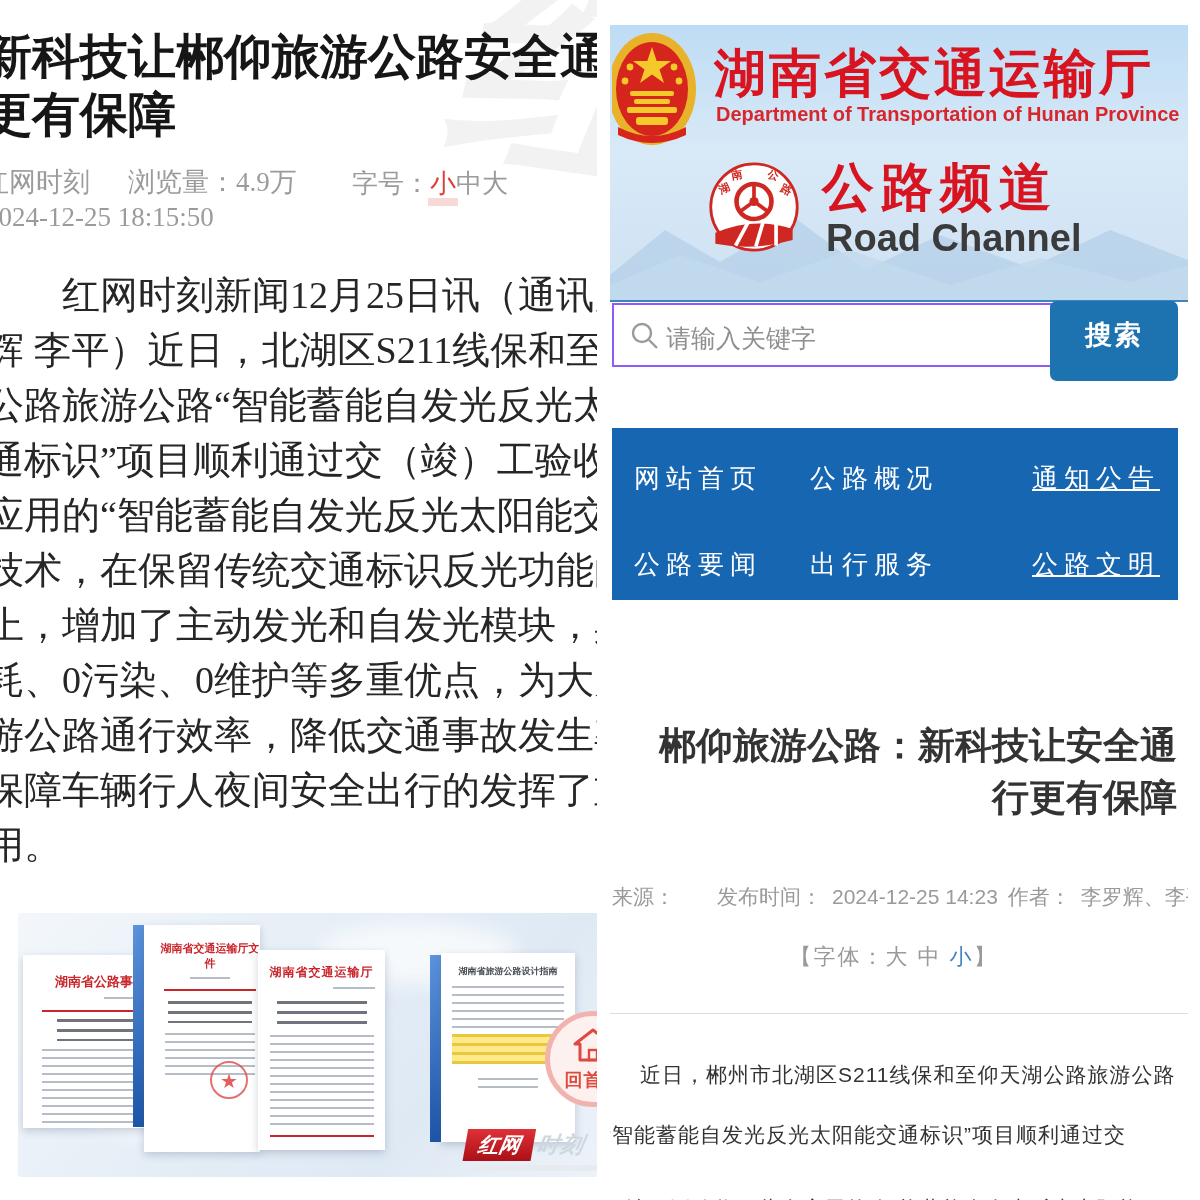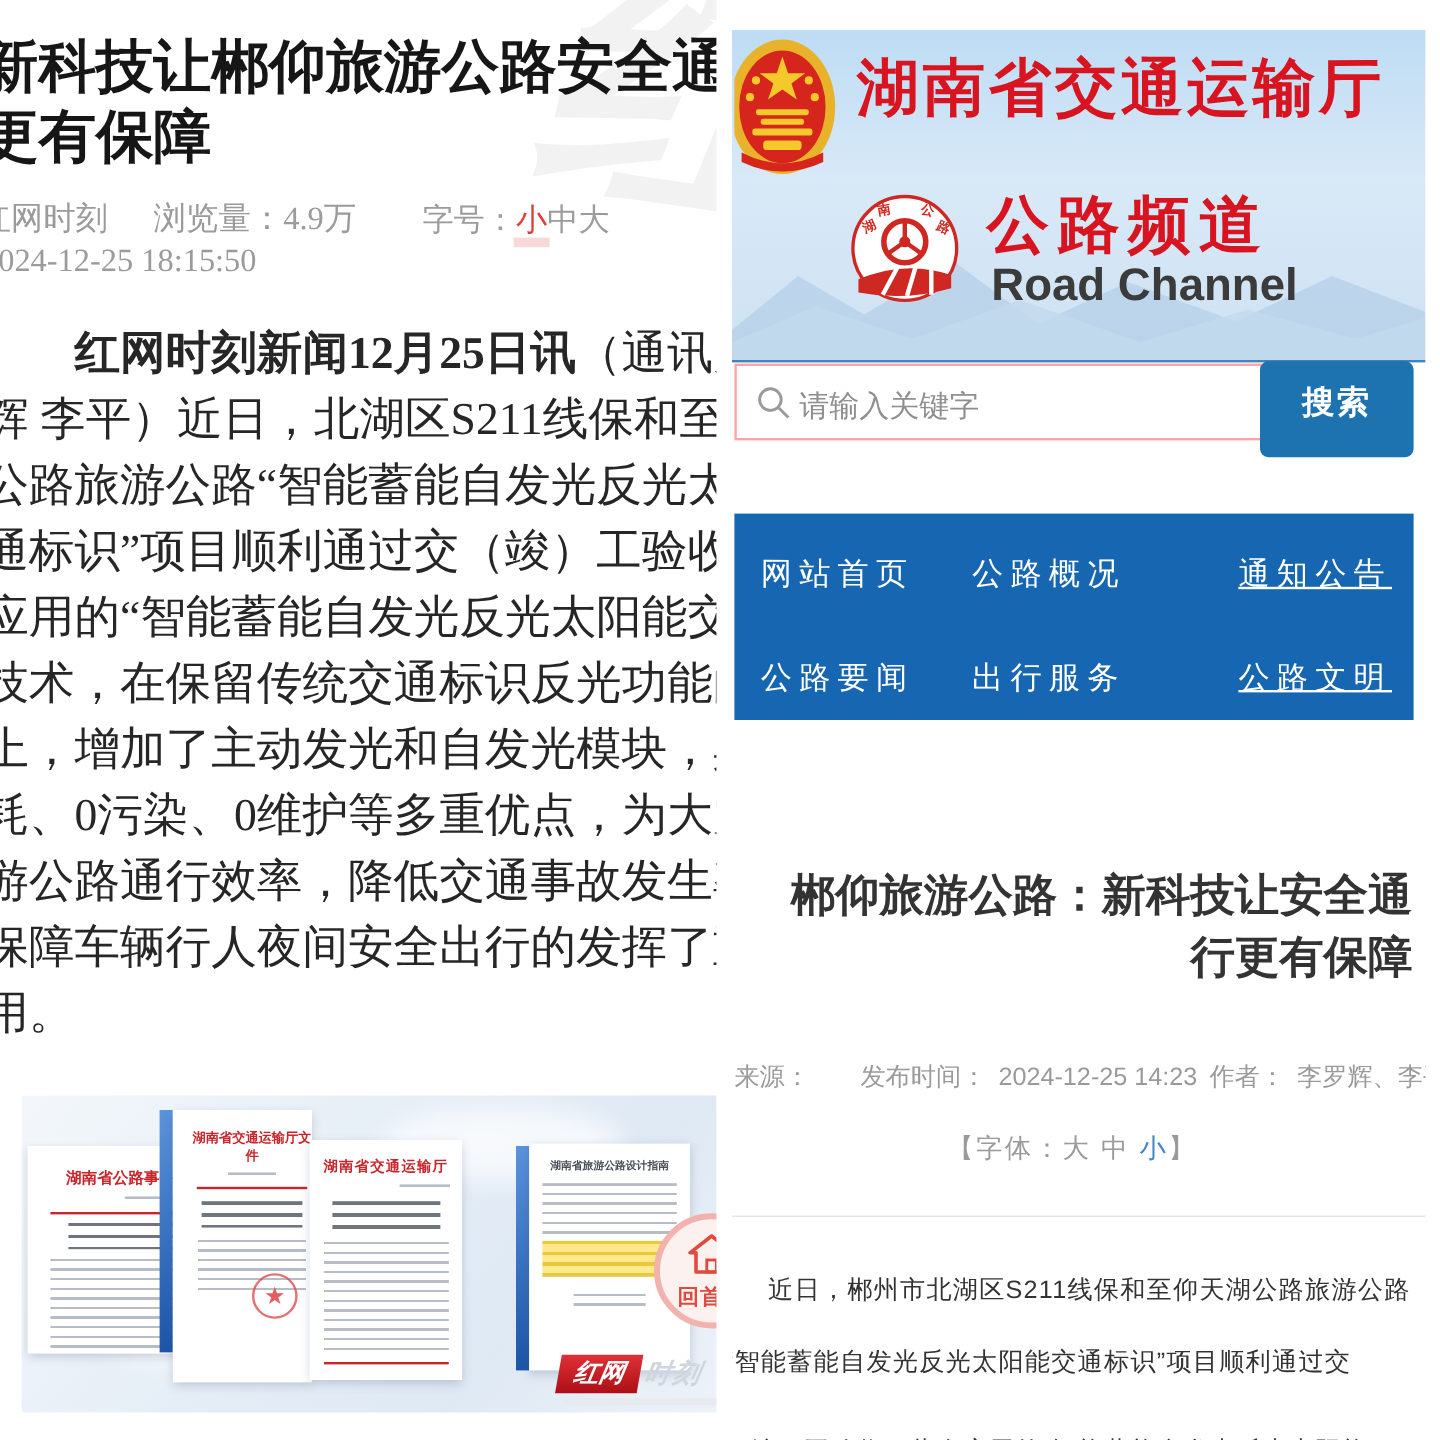--- a/index.html
+++ b/index.html
@@ -30,21 +30,21 @@
                      height:8px; background:#f7d9d7; }
   .fs-mid { margin-right:72px; }
   .lp-date { position:absolute; left:-15px; top:202px;
              font-family:"Liberation Serif", serif; font-size:27px; color:#9b9b9b;
              white-space:nowrap; }
   .lp-body { position:absolute; left:-14px; top:268px; width:700px;
              font-family:"Liberation Serif", serif; font-size:38px; line-height:55px;
              color:#262626; }
   .lp-body .line { white-space:nowrap; }
   .lp-body .lead { text-indent:76px; }
-  .lp-body .lead b { font-weight:bold; }
+  .lp-body .lead b { font-weight:normal; }
 
   
   .lp-image { position:absolute; left:18px; top:913px; width:600px; height:264px;
               overflow:hidden; border-radius:3px;
               background:linear-gradient(130deg,#f3f7fb 0%,#e4edf6 45%,#dfe9f4 70%,#eef3f9 100%); }
   .cloud { position:absolute; border-radius:50%; background:#ffffff; filter:blur(10px); opacity:.7; }
   .doc { position:absolute; background:#ffffff; box-shadow:0 3px 8px rgba(60,80,120,.25); }
   .doc-title-red { color:#c9252b; font-weight:bold; text-align:center; }
   .tinybars { background:repeating-linear-gradient(#b7bdc6 0 2px, transparent 2px 8px); }
   .darkbars { background:repeating-linear-gradient(#70757d 0 3px, transparent 3px 10px); }
@@ -81,21 +81,21 @@
   .gov-sub { position:absolute; left:106px; top:78px; font-size:20px; font-weight:bold;
              color:#d7262c; white-space:nowrap; }
   .emblem { position:absolute; left:2px; top:4px; }
   .rc-logo { position:absolute; left:98px; top:136px; }
   .rc-title { position:absolute; left:212px; top:128px; font-size:52px; font-weight:bold;
               color:#d7141f; letter-spacing:7px; white-space:nowrap; }
   .rc-sub { position:absolute; left:216px; top:192px; font-size:38px; font-weight:bold;
             color:#3b3b3b; white-space:nowrap; }
 
   .search-input { position:absolute; left:2px; top:278px; width:440px; height:64px;
-                  background:#fff; border:2px solid #fca5a5; }
+                  background:#fff; border:2px solid #8b5cf6; }
   .search-input .ph { position:absolute; left:52px; top:17px; font-size:25px; color:#8f8f8f; }
   .search-input svg { position:absolute; left:16px; top:16px; }
   .search-btn { position:absolute; left:440px; top:276px; width:128px; height:80px;
                 background:#1d72b0; border-radius:7px; color:#fff; font-size:27px;
                 font-weight:bold; text-align:center; line-height:68px; letter-spacing:2px; }
 
   .nav { position:absolute; left:2px; top:403px; width:566px; height:172px; background:#1766b1; }
   .nav span { position:absolute; color:#fff; font-size:26px; letter-spacing:6px; white-space:nowrap; }
   .nav .c1 { left:22px; } .nav .c2 { left:198px; } .nav .c3 { left:420px;text-decoration:underline; }
   .nav .r1 { top:33px; } .nav .r2 { top:119px; }
@@ -227,20 +227,21 @@
       <circle cx="13" cy="52" r="3.4" fill="#f5c92c"></circle>
         <circle cx="67" cy="52" r="3.4" fill="#f5c92c"></circle>
       <rect x="18" y="62" width="44" height="5" rx="2" fill="#f5c92c"></rect>
       <rect x="22" y="70" width="36" height="5" rx="2" fill="#f5c92c"></rect>
       <rect x="15" y="78" width="50" height="6" rx="2" fill="#f5c92c"></rect>
       <rect x="24" y="88" width="32" height="8" rx="3" fill="#f5c92c"></rect>
       <path d="M6 98 Q40 116 74 98 L74 106 Q40 122 6 106 Z" fill="#d6251c"></path>
     </svg>
 
     <div class="gov-title">湖南省交通运输厅</div>
+    <div class="gov-sub">Department of Transportation of Hunan Province</div>
 
     <svg class="rc-logo" width="92" height="92" viewBox="0 0 100 100">
       <circle cx="50" cy="50" r="47" fill="#ffffff" stroke="#cf2822" stroke-width="3"></circle>
       <circle cx="50" cy="44" r="19" fill="none" stroke="#cf2822" stroke-width="5"></circle>
       <circle cx="50" cy="44" r="5" fill="#cf2822"></circle>
       <line x1="50" y1="44" x2="50" y2="27" stroke="#cf2822" stroke-width="4"></line>
       <line x1="50" y1="44" x2="36" y2="54" stroke="#cf2822" stroke-width="4"></line>
       <line x1="50" y1="44" x2="64" y2="54" stroke="#cf2822" stroke-width="4"></line>
       <path d="M8 78 Q50 60 92 74 L92 86 Q50 98 8 90 Z" fill="#cf2822"></path>
       <path d="M30 92 L44 66" stroke="#fff" stroke-width="4"></path>

